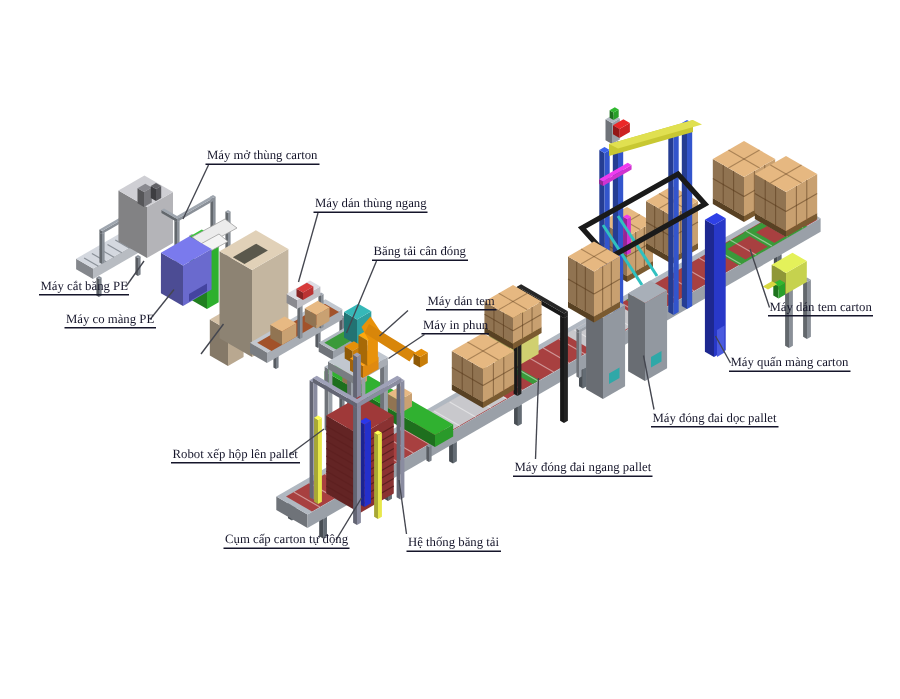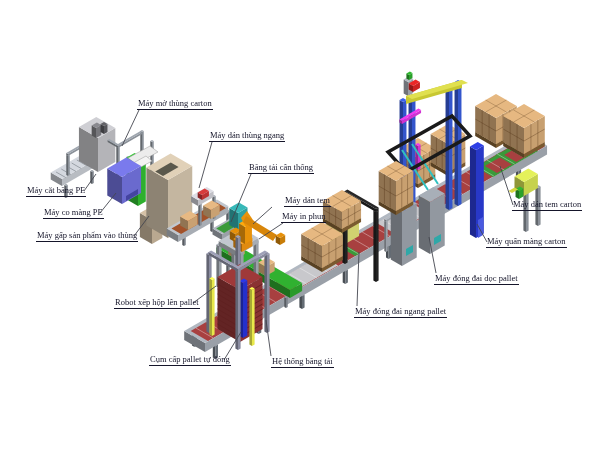--- a/index.html
+++ b/index.html
@@ -546,26 +546,25 @@
     <polyline class="leader" points="224,360 241,332"></polyline>
     <polyline class="leader" points="271,356 266,320"></polyline>
     <polyline class="leader" points="357,306 359,252"></polyline>
     <polyline class="leader" points="436,273 429,237"></polyline>
     <polyline class="leader" points="487,242 477,224"></polyline>
     <polyline class="leader" points="513,205 500,166"></polyline>
   </svg>
 
   <span class="lbl" style="left:137px;top:98px">Máy mở thùng carton</span>
   <span class="lbl" style="left:209px;top:130px">Máy dán thùng ngang</span>
-  <span class="lbl" style="left:248px;top:162px">Băng tải cân thống</span>
+  <span class="lbl" style="left:248px;top:162px">Băng tải cân đóng</span>
   <span class="lbl" style="left:284px;top:195px">Máy dán tem</span>
   <span class="lbl" style="left:281px;top:211px">Máy in phun</span>
   <span class="lbl" style="left:26px;top:185px">Máy cắt băng PE</span>
   <span class="lbl" style="left:43px;top:207px">Máy co màng PE</span>
-  <span class="lbl" style="left:36px;top:230px">Máy gấp sản phẩm vào thùng</span>
   <span class="lbl" style="left:114px;top:297px">Robot xếp hộp lên pallet</span>
-  <span class="lbl" style="left:149px;top:354px">Cụm cấp pallet tự đóng</span>
+  <span class="lbl" style="left:149px;top:354px">Cụm cấp carton tự động</span>
   <span class="lbl" style="left:271px;top:356px">Hệ thống băng tải</span>
-  <span class="lbl" style="left:354px;top:306px">Máy đóng đai ngang pallet</span>
+  <span class="lbl" style="left:342px;top:306px">Máy đóng đai ngang pallet</span>
   <span class="lbl" style="left:434px;top:273px">Máy đóng đai dọc pallet</span>
   <span class="lbl" style="left:486px;top:236px">Máy quấn màng carton</span>
   <span class="lbl" style="left:512px;top:199px">Máy dán tem carton</span>
 </div>
 
 </body></html>

